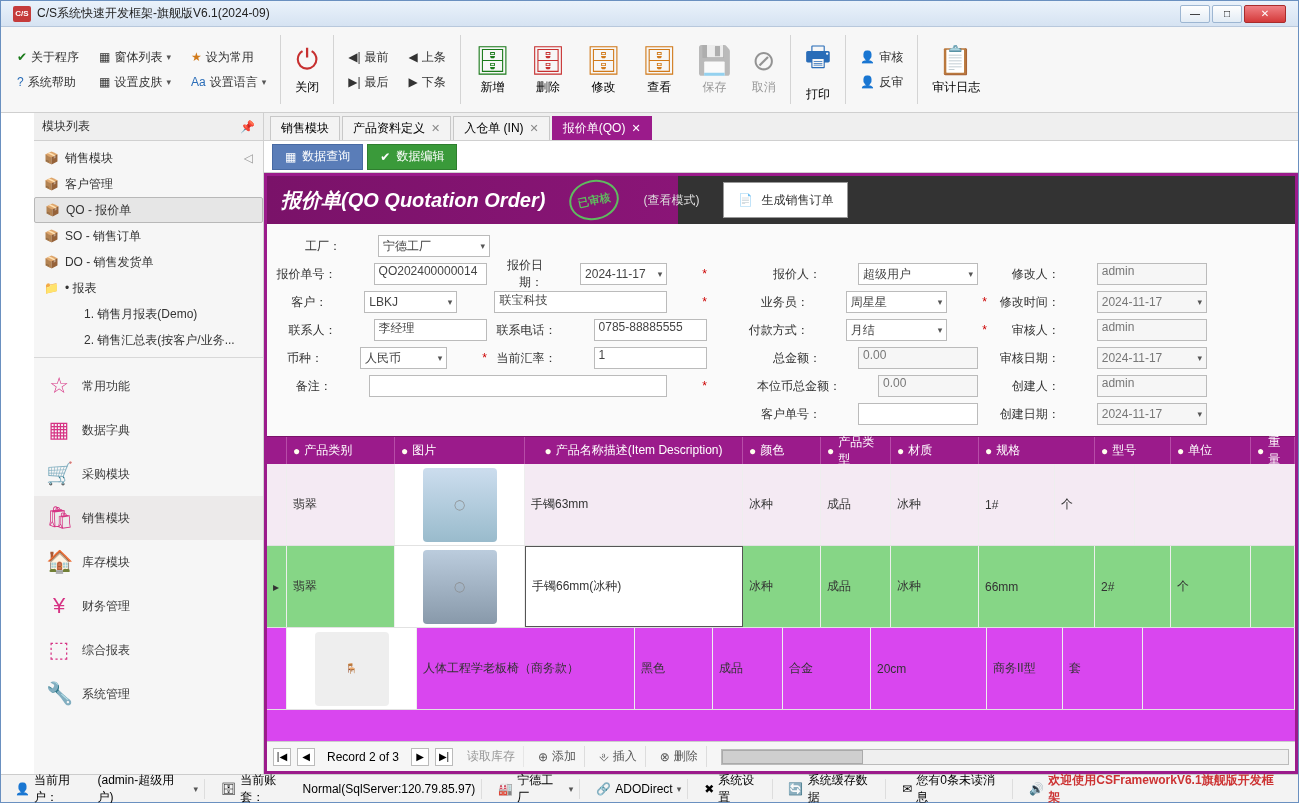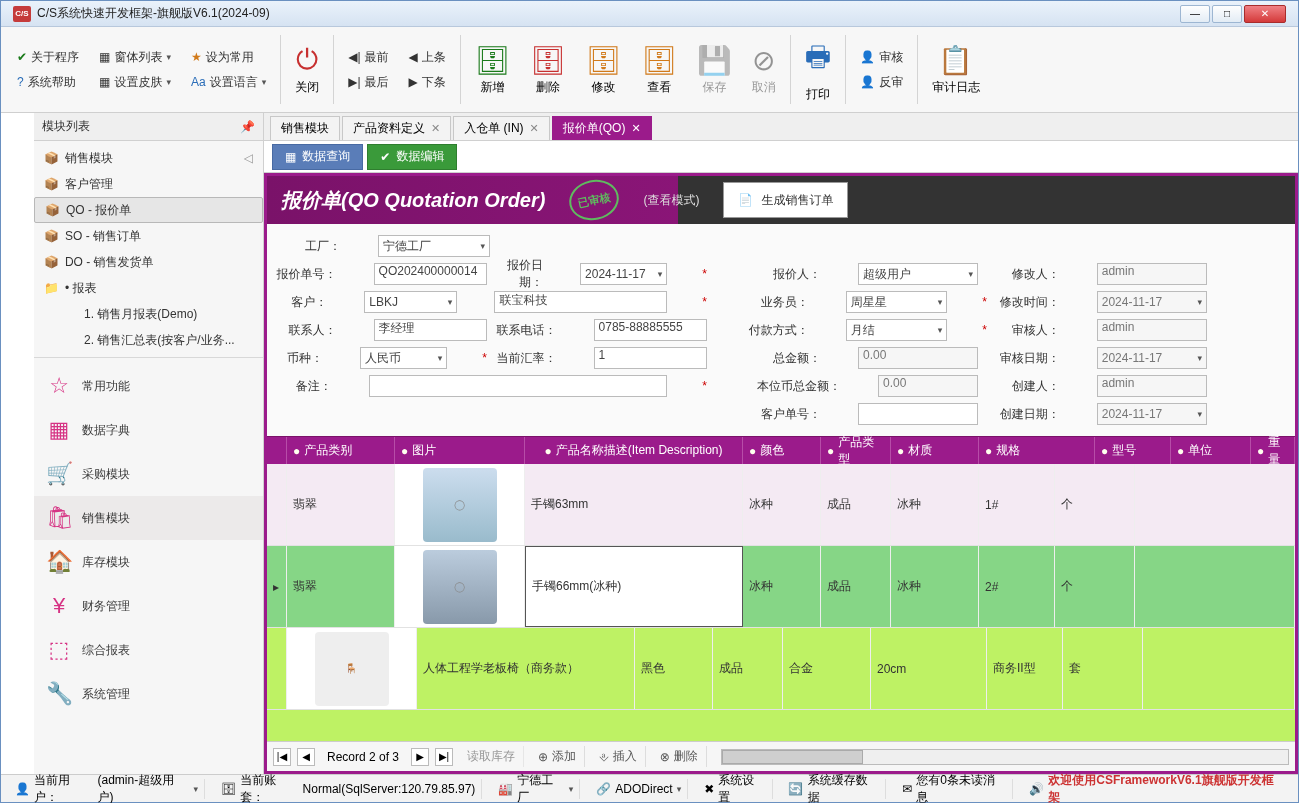--- a/index.html
+++ b/index.html
@@ -49,21 +49,21 @@
 .fcell { display: flex; align-items: center; gap: 31px; }
 .flabel { width: 80px; text-align: right; color: #333; padding-right: 6px; }
 .finput { height: 22px; border: 1px solid #bbb; background: #fff; padding: 0 4px; color: #444;}
 .finput.ro { background: #f6f6f6; color:#777;}
 .finput.dd { display: flex; align-items: center; justify-content: space-between; }
 .req { color: #c00; margin-left: 4px; }
 .grid-wrap { flex: 1; display: flex; flex-direction: column; min-height: 0; }
 .grid-head { height: 28px; background: #9b1b8b; color: #fff; display: flex; border-top: 1px solid #7a1269; }
 .gh { border-right: 1px solid #b74da8; display: flex; align-items: center; padding: 0 6px; gap: 4px; }
 .gh .bul { color: #ffe; }
-.grid-body { flex: 1; overflow: auto; background: #bef264; }
+.grid-body { flex: 1; overflow: auto; background: #d946ef; }
 .grow { display: flex; height: 82px; border-bottom: 1px solid #e2e2e2; align-items: center; }
 .grow.sel { background: #86d686; }
 .grow.alt { background: #f4eaf3; }
 .gc { border-right: 1px solid #eee; height: 100%; display: flex; align-items: center; padding: 0 6px; color: #333; }
 .gc.img { justify-content: center; background:#fff !important;}
 .thumb { width: 74px; height: 74px; background: #ddd; border-radius: 4px; display:flex; align-items:center; justify-content:center; font-size:10px; color:#888;}
 .grow.sel .gc.desc { background:#fff; border:1px solid #555;}
 .grid-foot { height: 30px; border-top: 1px solid #ccc; display: flex; align-items: center; padding: 0 6px; gap: 6px; background: #f6f6f6; }
 .foot-btn { display: flex; align-items: center; gap: 4px; padding: 2px 8px; border-right: 1px solid #ddd; color: #555; cursor: pointer; }
 .foot-btn.dis { opacity: .6; }
@@ -518,20 +518,21 @@
             <div class="grow sel">
               <div class="gc" style="width:20px">▸</div>
               <div class="gc" style="width:108px">翡翠</div>
               <div class="gc img" style="width:130px">
                   <div class="thumb" style="background:linear-gradient(#bcd,#89a)">◯</div>
                 </div>
               <div class="gc desc" style="width:218px">手镯66mm(冰种)</div>
               <div class="gc" style="width:78px">冰种</div>
               <div class="gc" style="width:70px">成品</div>
               <div class="gc" style="width:88px">冰种</div>
+              <div class="gc" style="width:116px">66mm</div>
               <div class="gc" style="width:76px">2#</div>
               <div class="gc" style="width:80px">个</div>
               <div class="gc" style="flex:1"></div>
             </div>
             <div class="grow">
               <div class="gc" style="width:20px"></div>
               <div class="gc img" style="width:130px">
                   <div class="thumb" style="background:#eee">🪑</div>
                 </div>
               <div class="gc desc" style="width:218px">人体工程学老板椅（商务款）</div>

